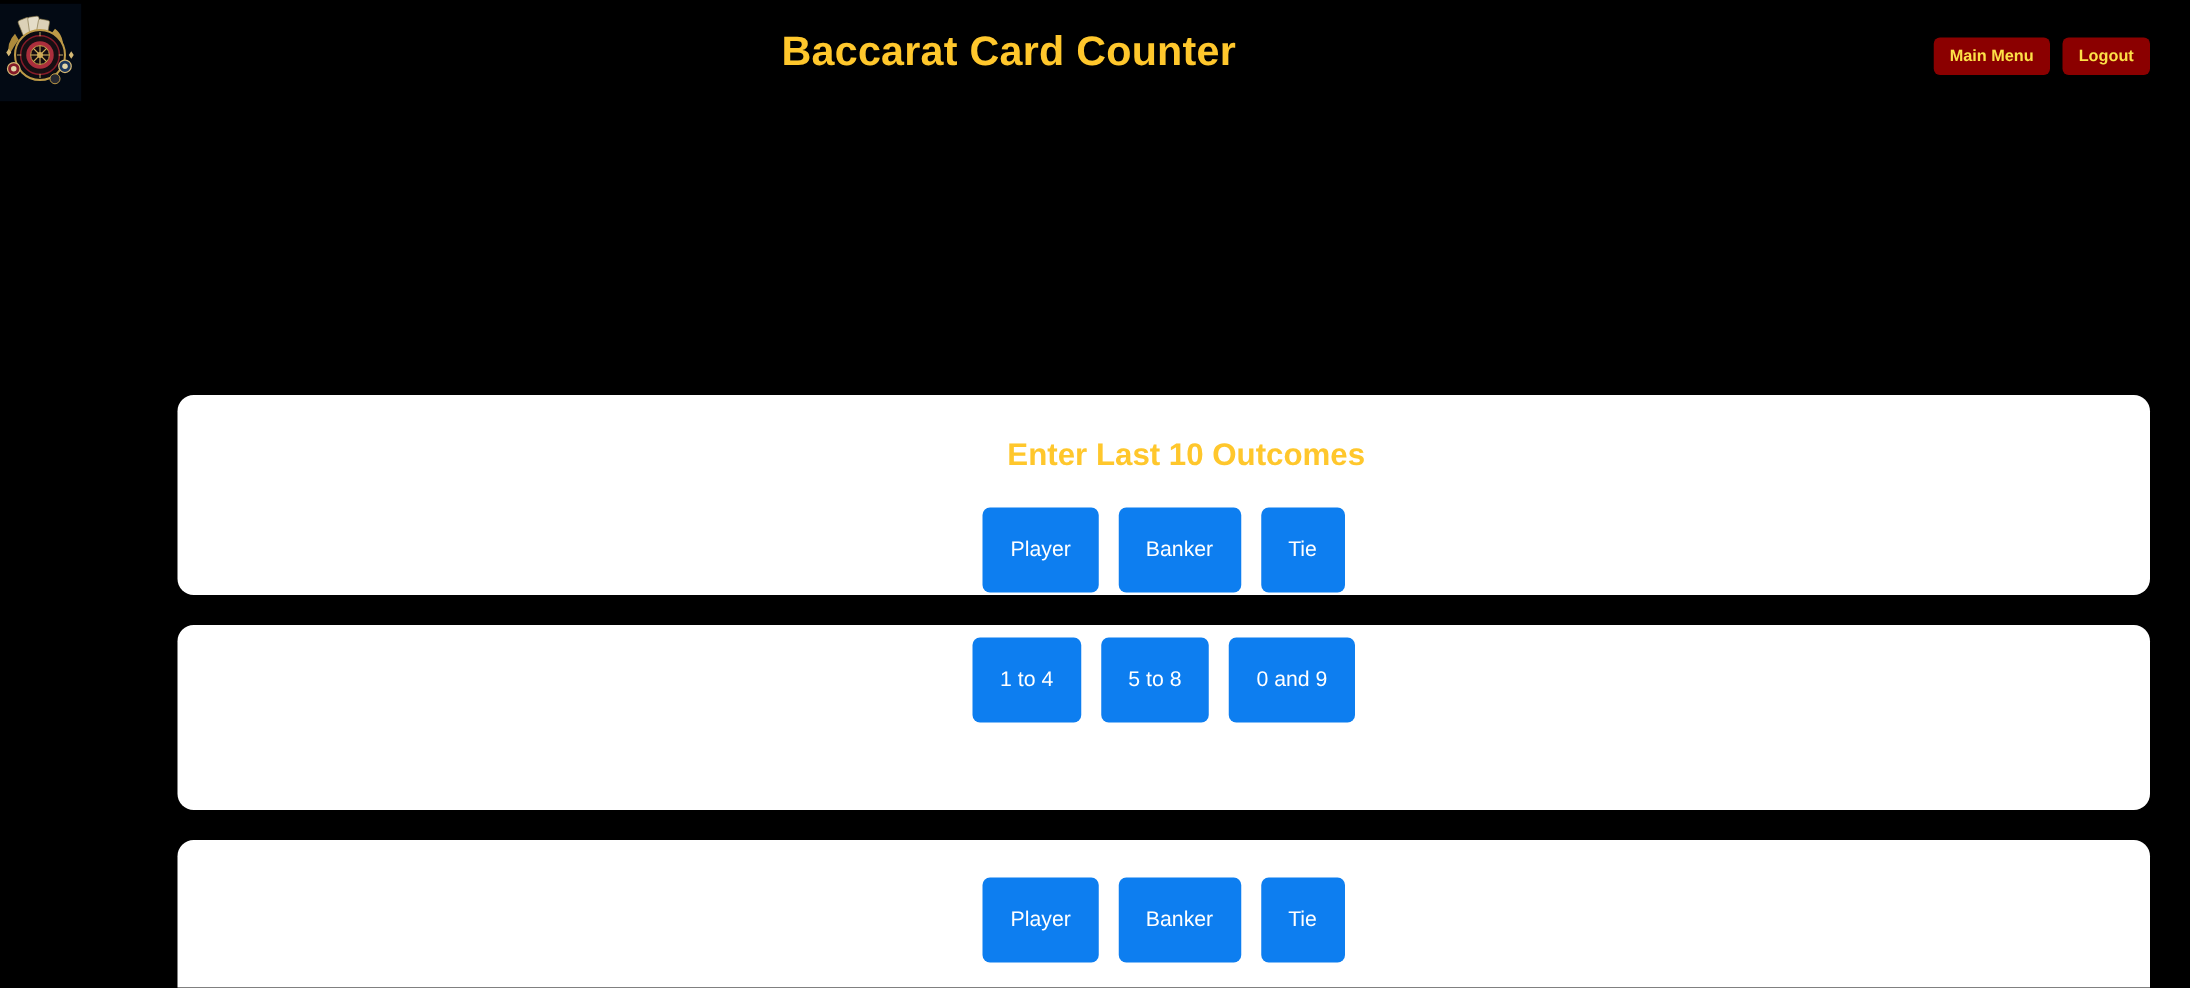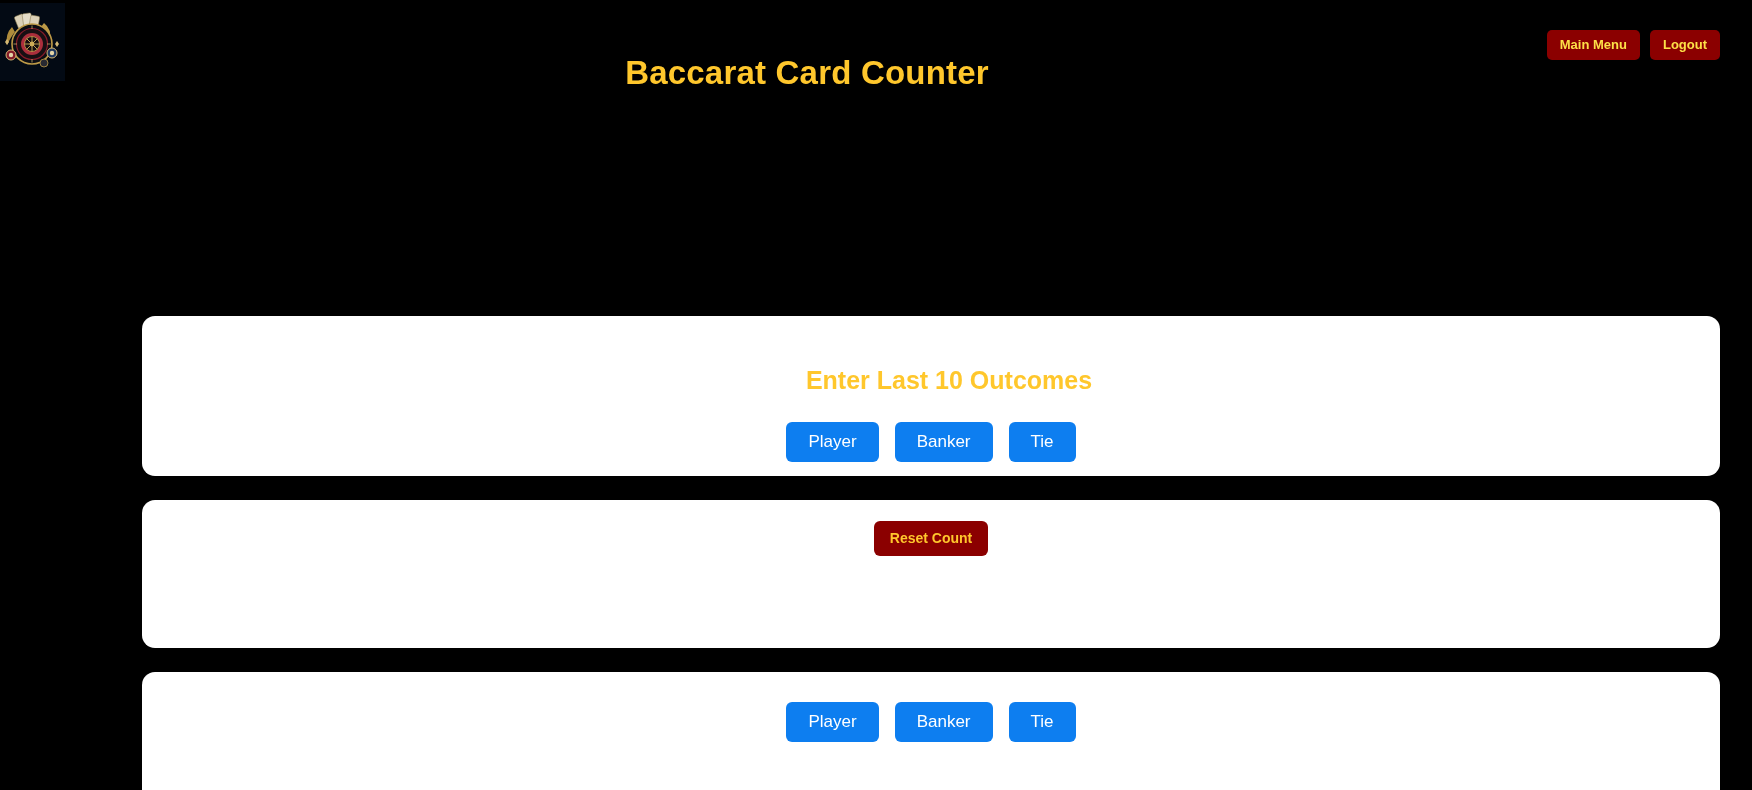--- a/index.html
+++ b/index.html
@@ -35,21 +35,20 @@
     position: absolute;
     left: 0;
     top: 22px;
     width: 1614px;
     text-align: center;
     font-size: 33px;
     font-weight: bold;
     color: #ffc72c;
     letter-spacing: .2px;
     white-space: nowrap;
-    margin-top: 32px;
   }
 
   .header-actions {
     position: absolute;
     right: 32px;
     top: 30px;
     display: flex;
     gap: 10px;
   }
 
@@ -85,40 +84,40 @@
   .card-2 { top: 405px;  height: 148px; }
   .card-3 { top: 577px;  height: 185px; }
 
   .section-title {
     font-size: 25px;
     font-weight: bold;
     color: #ffc72c;
     line-height: 1;
   }
 
-  .card-1 .section-title { margin-top: 52px; padding-left: 36px; }
+  .card-1 .section-title { margin-top: 36px; padding-left: 36px; }
   .card-3 .section-title { margin-top: 40px; }
 
   .btn-row {
     display: flex;
     justify-content: center;
     gap: 16px;
   }
 
   .card-1 .btn-row { margin-top: 29px; }
   .card-3 .btn-row { margin-top: 30px; }
 
   .btn-blue {
     background: #0d7ef0;
     color: #ffffff;
     border: none;
     border-radius: 6px;
     font-family: "Liberation Sans", sans-serif;
     font-size: 17px;
-    padding: 10px 22px;
+    padding: 24px 22px;
     cursor: pointer;
     line-height: 1.15;
   }
 
   .reset-wrap { margin-top: 21px; }
 
   .btn-reset {
     background: #8b0000;
     color: #ffc72c;
     border: none;
@@ -209,22 +208,24 @@
   <div class="card card-1">
     <div class="section-title">Enter Last 10 Outcomes</div>
     <div class="btn-row">
       <button class="btn-blue">Player</button>
       <button class="btn-blue">Banker</button>
       <button class="btn-blue">Tie</button>
     </div>
   </div>
 
   <div class="card card-2">
-    <div class="reset-wrap">
-      <button class="btn-reset">Reset Count</button>
+    <div class="btn-row">
+      <button class="btn-blue">1 to 4</button>
+      <button class="btn-blue">5 to 8</button>
+      <button class="btn-blue">0 and 9</button>
     </div>
   </div>
 
   <div class="card card-3">
     <div class="btn-row">
       <button class="btn-blue">Player</button>
       <button class="btn-blue">Banker</button>
       <button class="btn-blue">Tie</button>
     </div>
 

